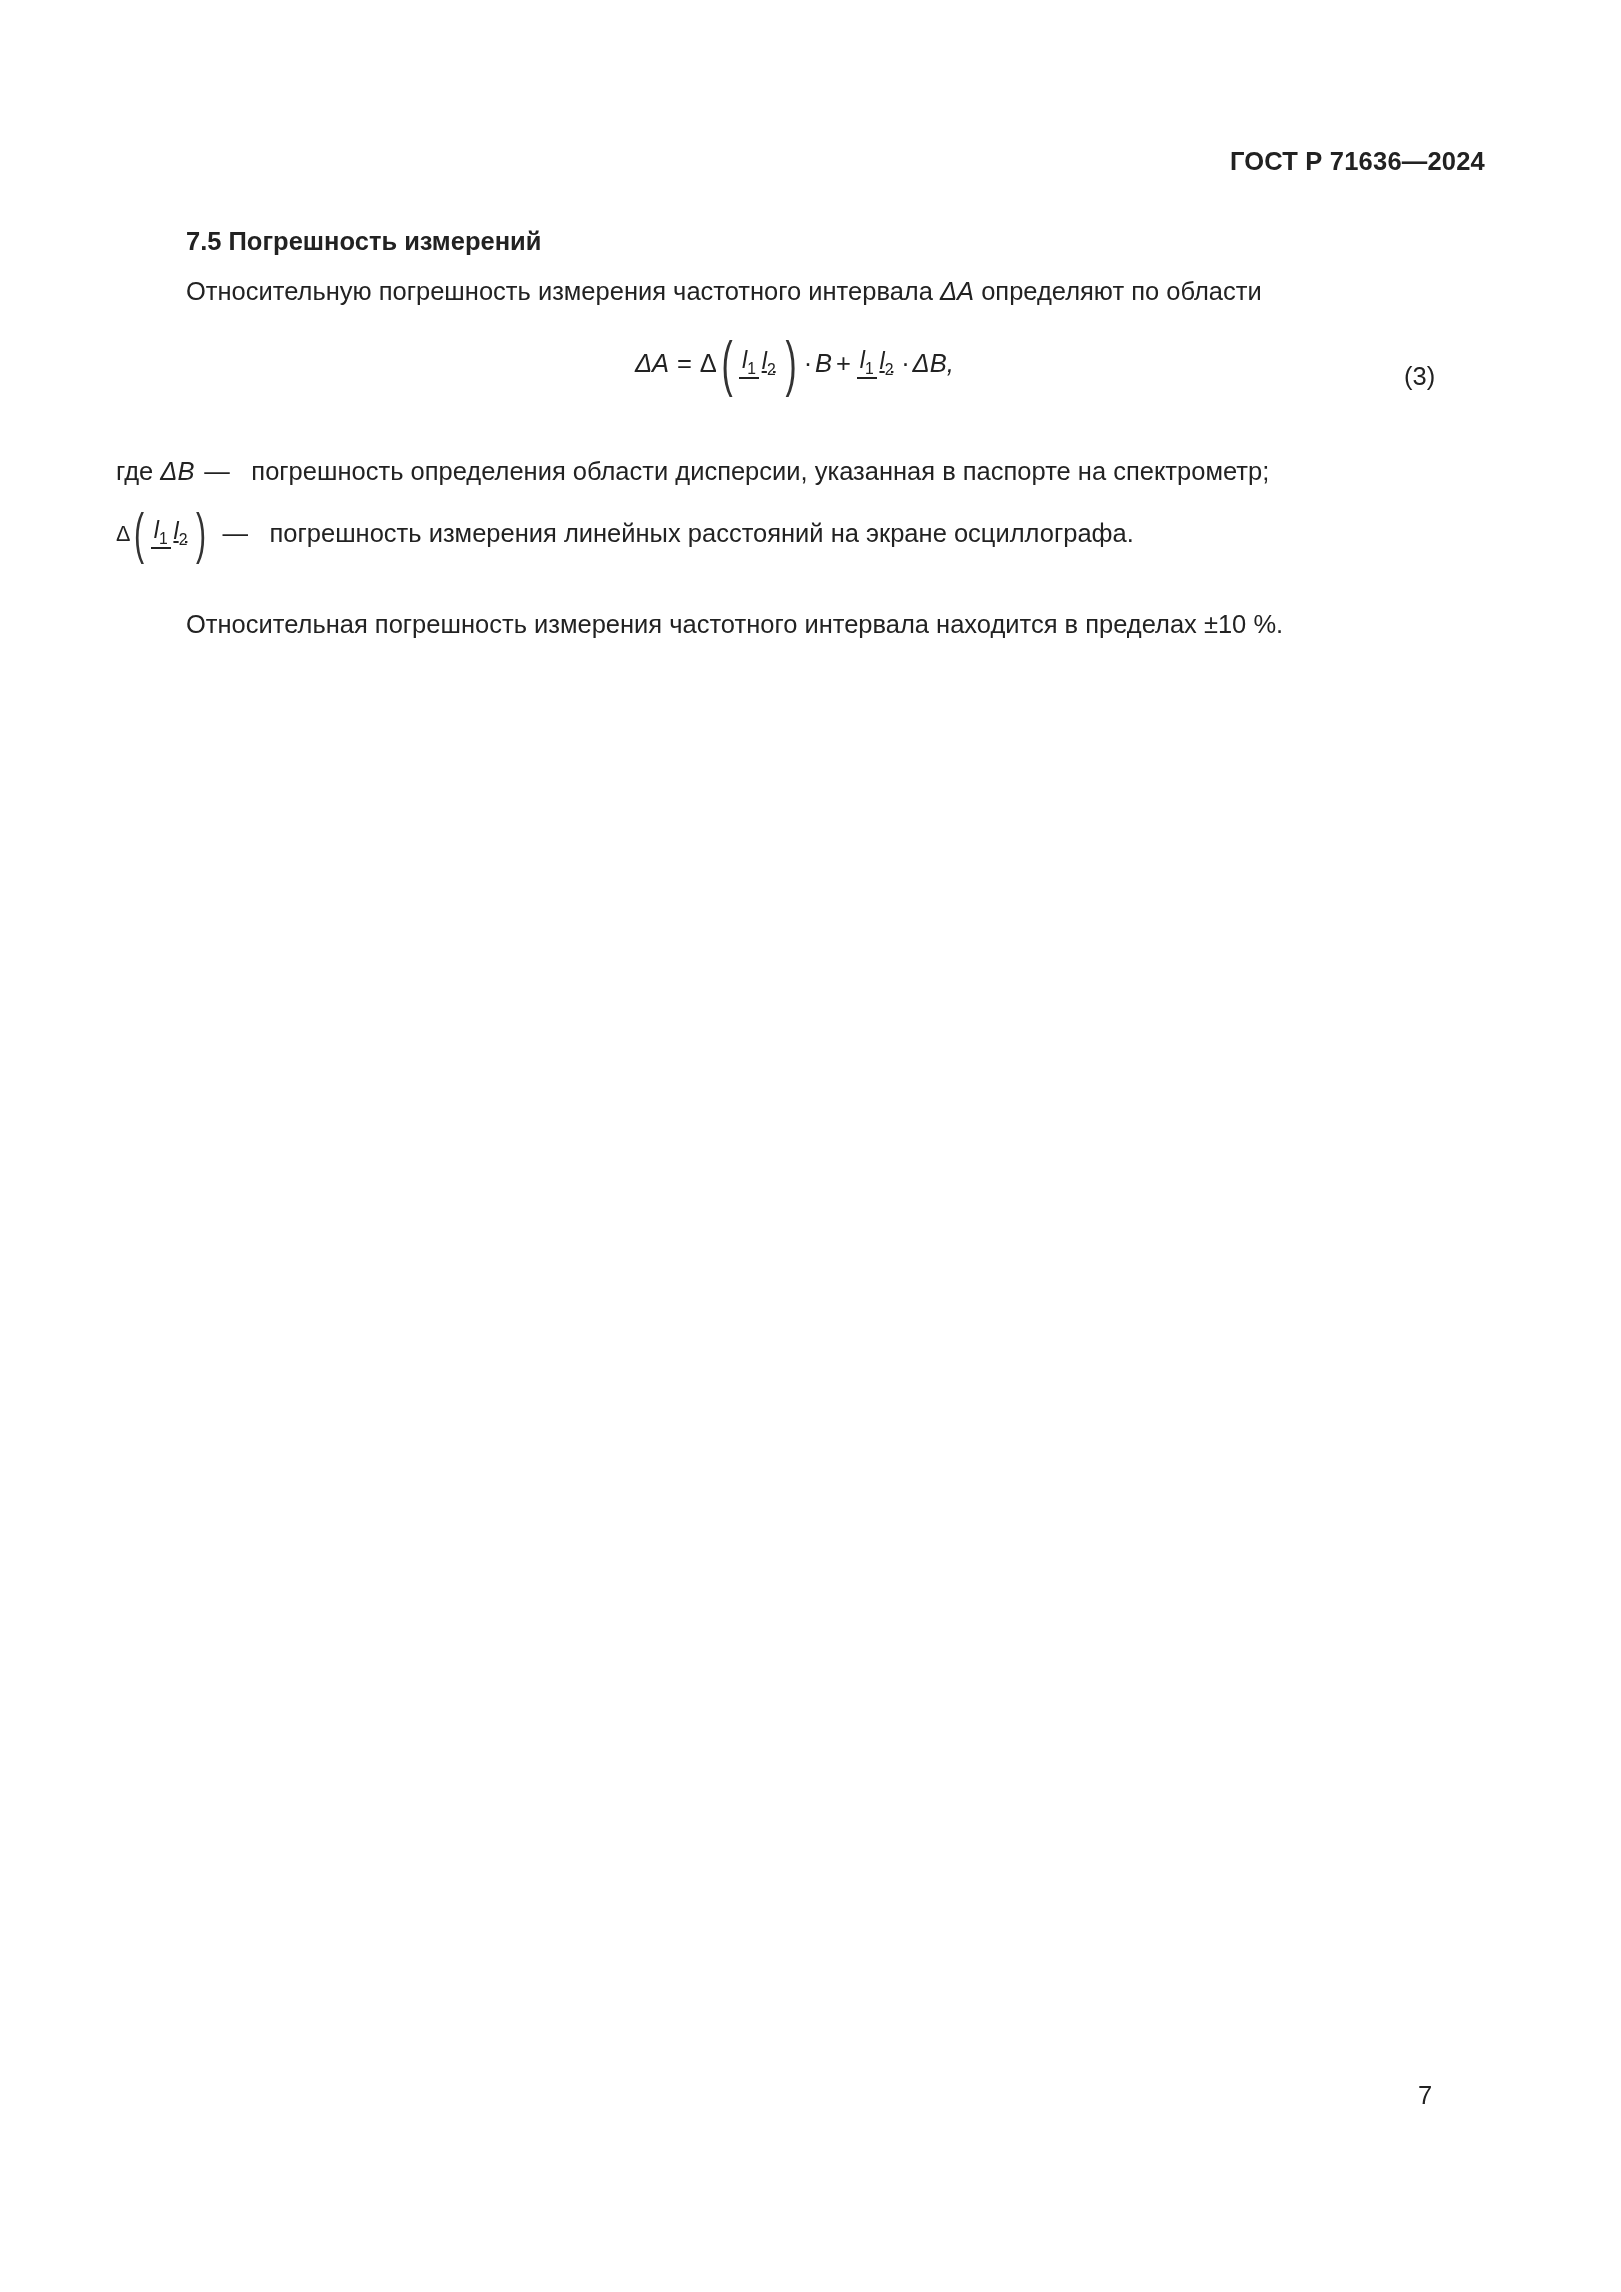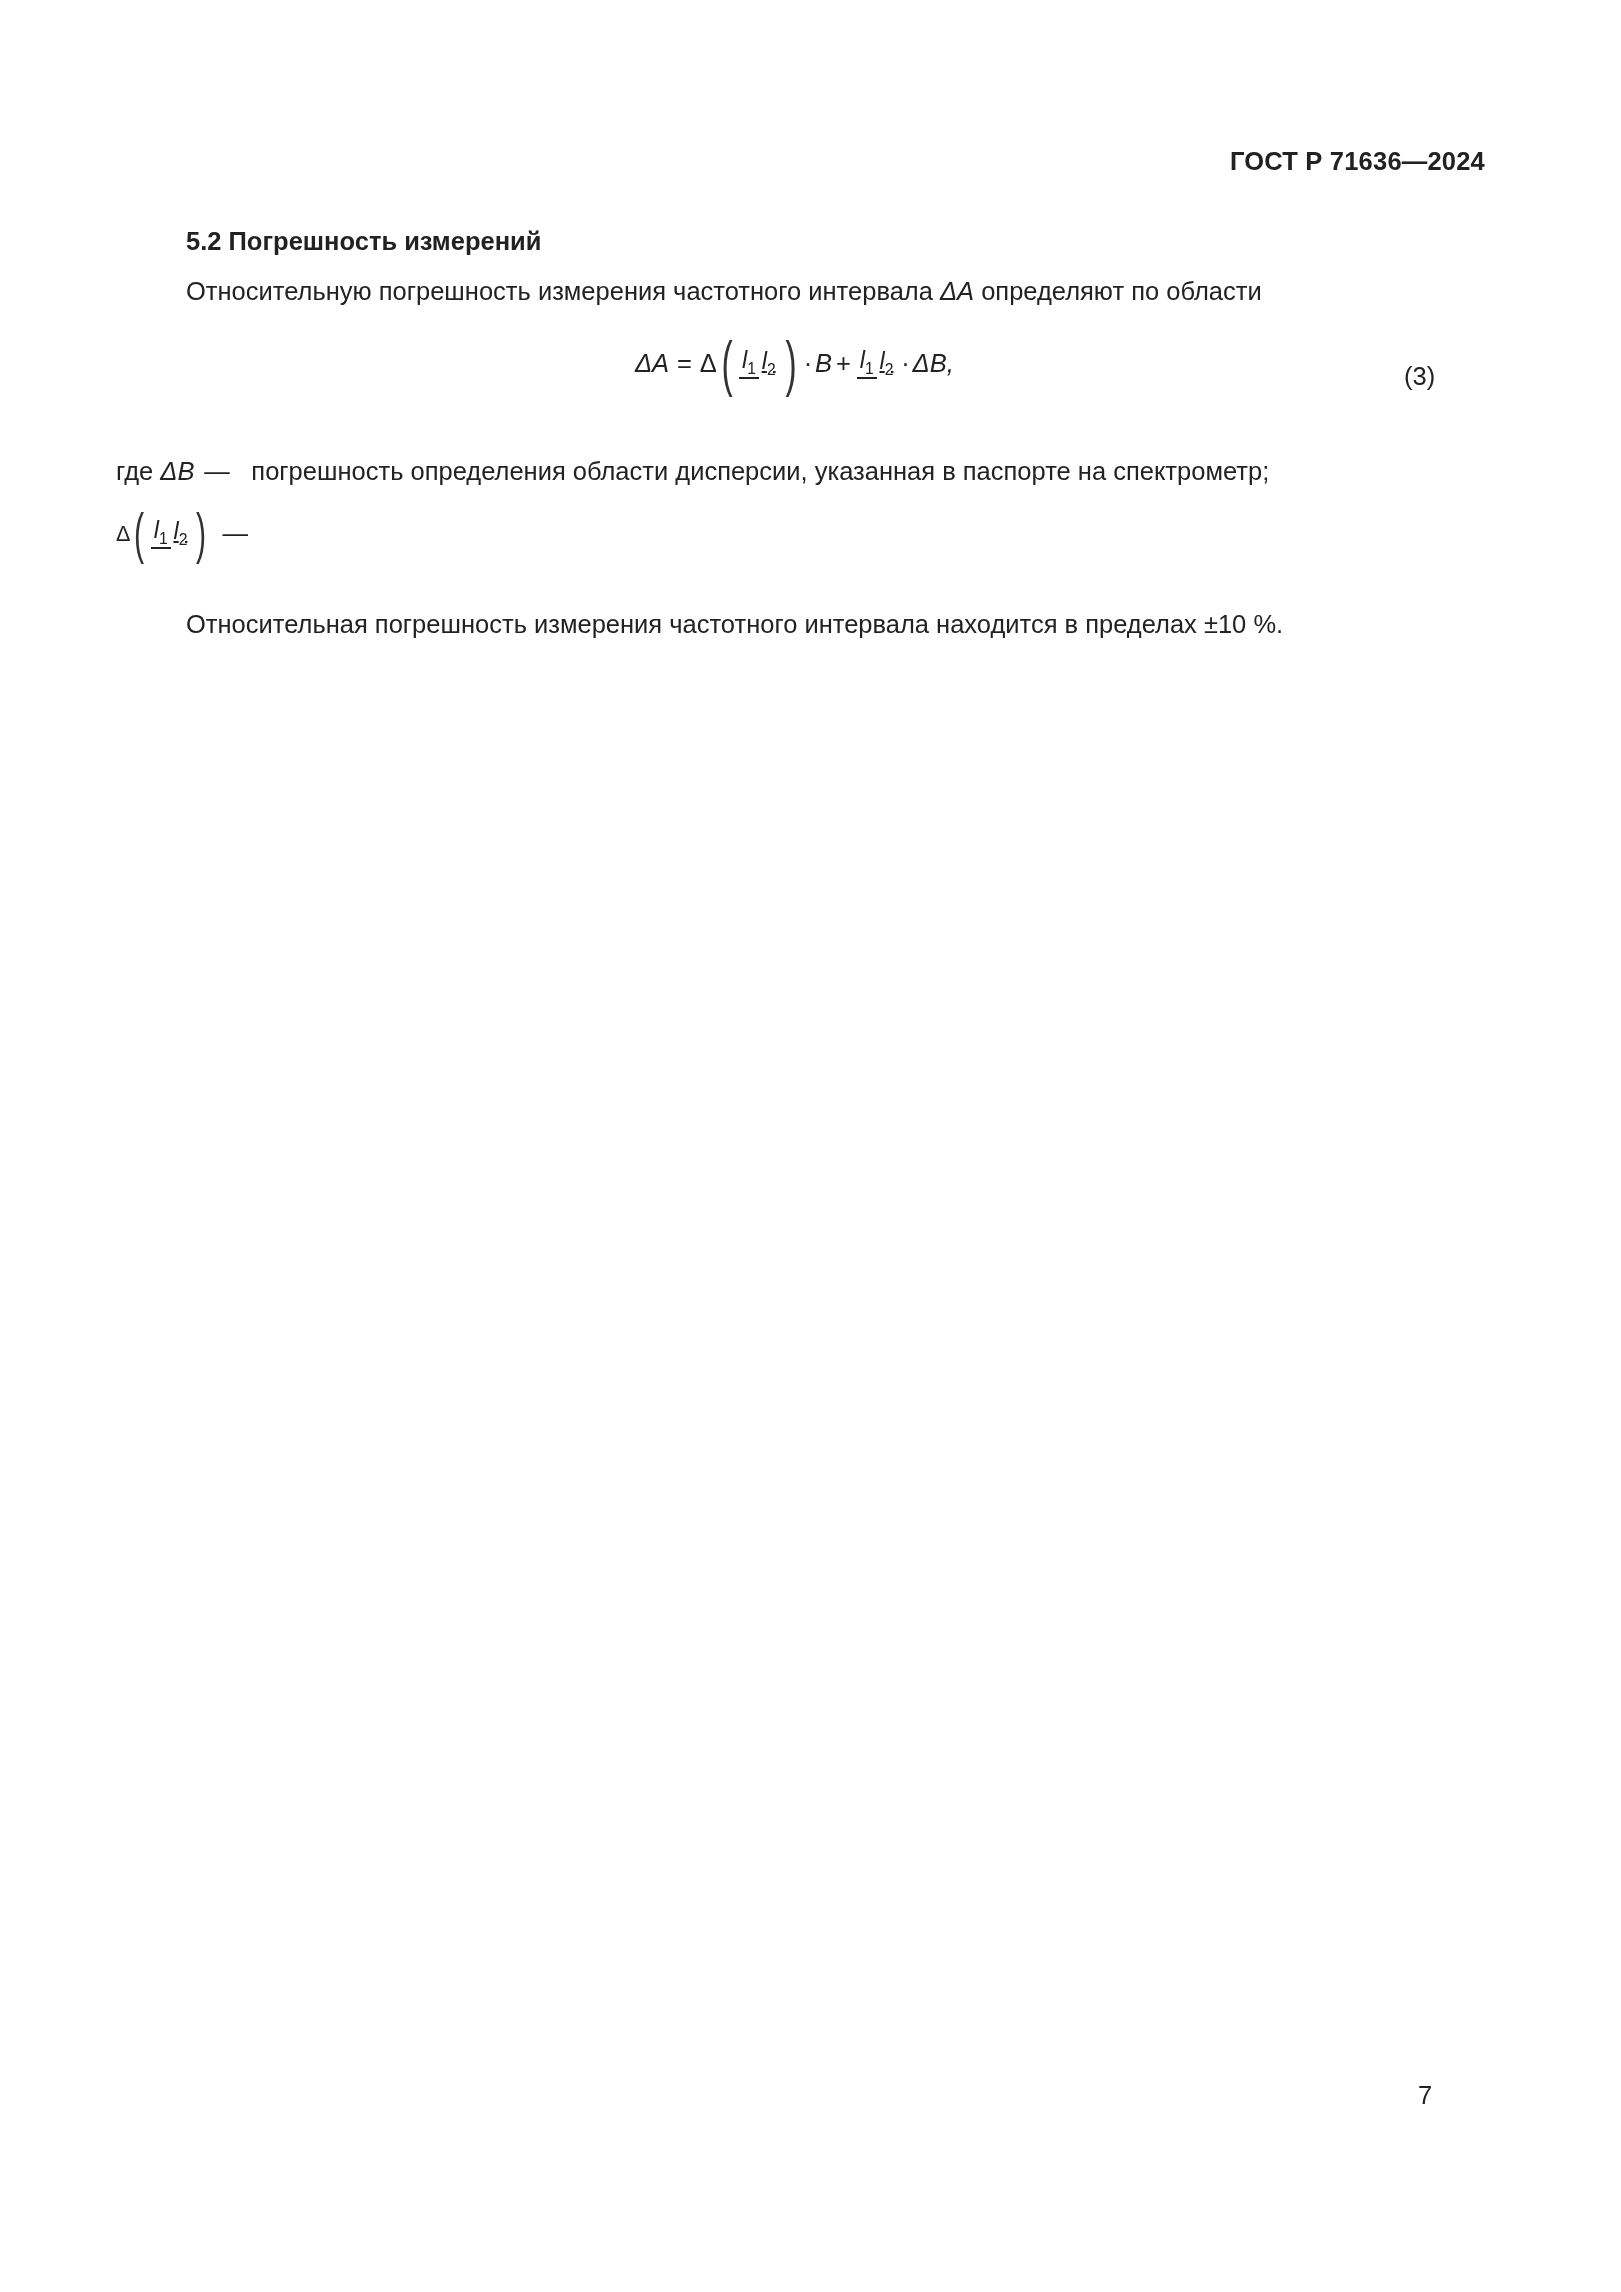--- a/index.html
+++ b/index.html
@@ -19,21 +19,21 @@
   .eq-num { left:1404px; top:362px; font-size:25.5px; }
   .where1 { left:116px; top:457px; display:flex; align-items:flex-end; }
   .where2 { left:116px; top:506px; display:flex; align-items:center; }
   .pageno { left:1418px; top:2081px; font-size:25.5px; }
 </style>
 </head>
 <body>
 
 <div class="abs header">ГОСТ Р 71636—2024</div>
 
-<div class="abs heading">5.2  Погрешность измерений</div>
+<div class="abs heading">7.5  Погрешность измерений</div>
 
 <div class="abs para" style="left:186px; top:277px;">
   <span>Относительную погрешность измерения частотного интервала </span><span class="it">ΔA</span><span> определяют по области</span>
 </div>
 
 <div class="abs eq-row math">
   <span class="it">ΔA</span>
   <span style="margin:0 7.8px;">=</span>
   <span>Δ</span>
   <span class="paren">(</span>
@@ -62,18 +62,19 @@
 
 <div class="abs para where2">
   <span class="math" style="font-size:21.6px;">Δ</span>
   <span class="paren" style="font-size:55px;">(</span>
   <span class="frac">
     <span class="num"><span class="it">l</span><sub>1</sub></span>
     <span class="den"><span class="it">l</span><sub>2</sub></span>
   </span>
   <span class="paren" style="font-size:55px;">)</span>
   <span style="margin:0 21.6px 0 11.8px;">—</span>
+  <span>погрешность измерения линейных расстояний на экране осциллографа.</span>
 </div>
 
 <div class="abs para" style="left:186px; top:610px;">Относительная погрешность измерения частотного интервала находится в пределах ±10 %.</div>
 
 <div class="abs pageno">7</div>
 
 
 </body></html>

